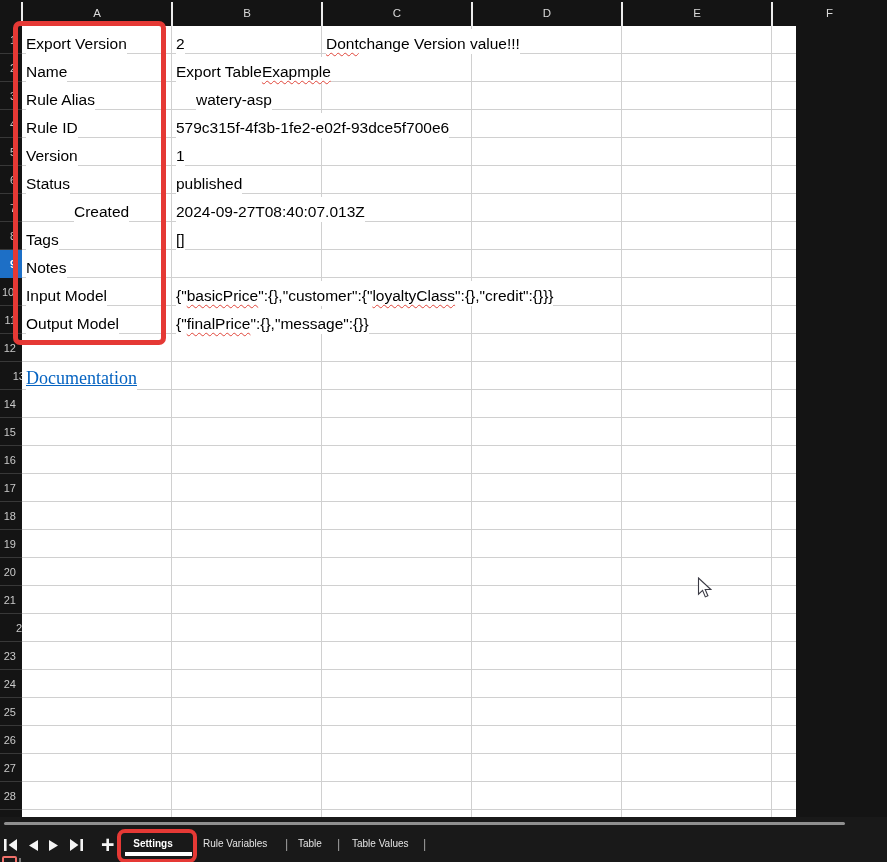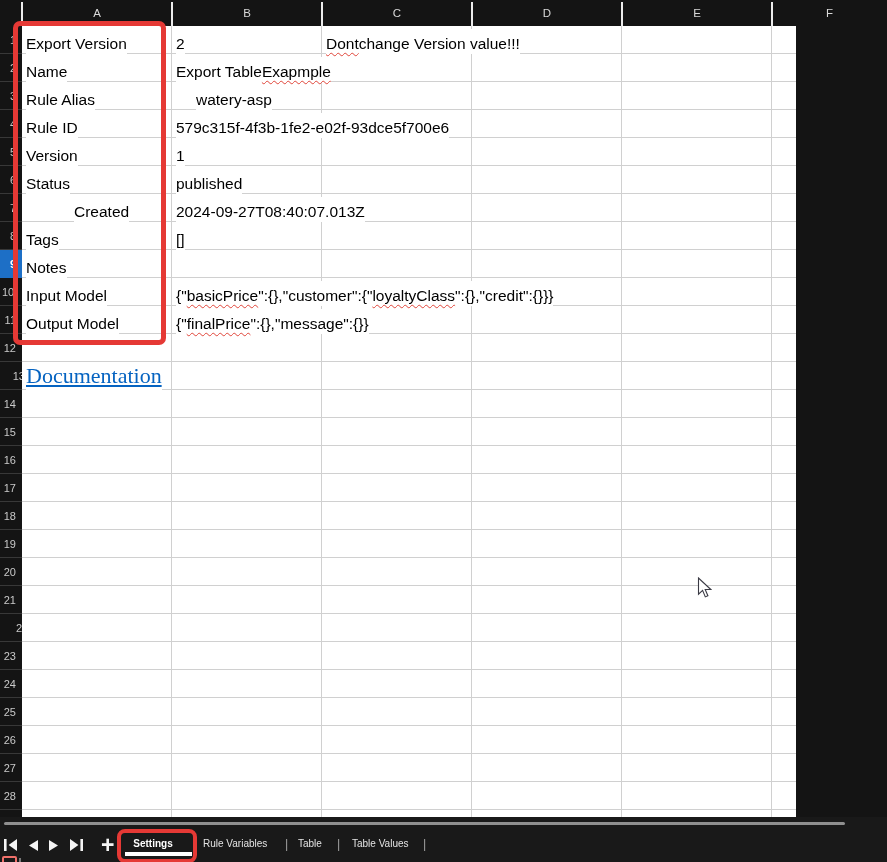--- a/index.html
+++ b/index.html
@@ -16,21 +16,21 @@
   .rowh{position:absolute;left:0;width:22px;height:28px;line-height:28px;text-align:right;
         padding-right:6px;box-sizing:border-box;color:#c9c9c9;font-size:11px;}
   .rowh.active{background:#1d6fc6;color:#ffffff;font-weight:bold;}
   
   .grid{position:absolute;left:22px;top:26px;width:774px;height:791px;background:#ffffff;
      background-image:
        repeating-linear-gradient(to right,transparent 0 149px,#d0d0d0 149px 150px),
        repeating-linear-gradient(to bottom,transparent 0 27px,#d0d0d0 27px 28px);}
   .cell{position:absolute;height:24px;display:flex;align-items:flex-end;padding-bottom:1px;
         white-space:nowrap;font-size:15.5px;color:#000;background:#fff;}
-  .cell.link{font-family:"Liberation Serif",serif;font-size:22px;
+  .cell.link{font-family:"Liberation Serif",serif;font-size:18px;
              color:#0563c1;text-decoration:underline;cursor:pointer;}
   .sq{text-decoration-line:underline;text-decoration-style:wavy;
       text-decoration-color:#e0453a;text-decoration-thickness:1px;text-underline-offset:3px;}
   
   .hstrip{position:absolute;left:0;top:817px;width:887px;height:11px;background:#191919;}
   .hscroll{position:absolute;left:4px;top:5px;width:841px;height:3px;background:#8f8f8f;border-radius:2px;}
   .tabbar{position:absolute;left:0;top:828px;width:887px;height:34px;background:#191919;}
   .navbtns{position:absolute;left:4px;top:0;height:34px;display:flex;align-items:center;}
   .navbtn{margin-right:11px;display:flex;align-items:center;cursor:pointer;}
   .plus{margin-left:7px;color:#f4f4f4;font-size:23px;font-weight:bold;line-height:34px;cursor:pointer;}

